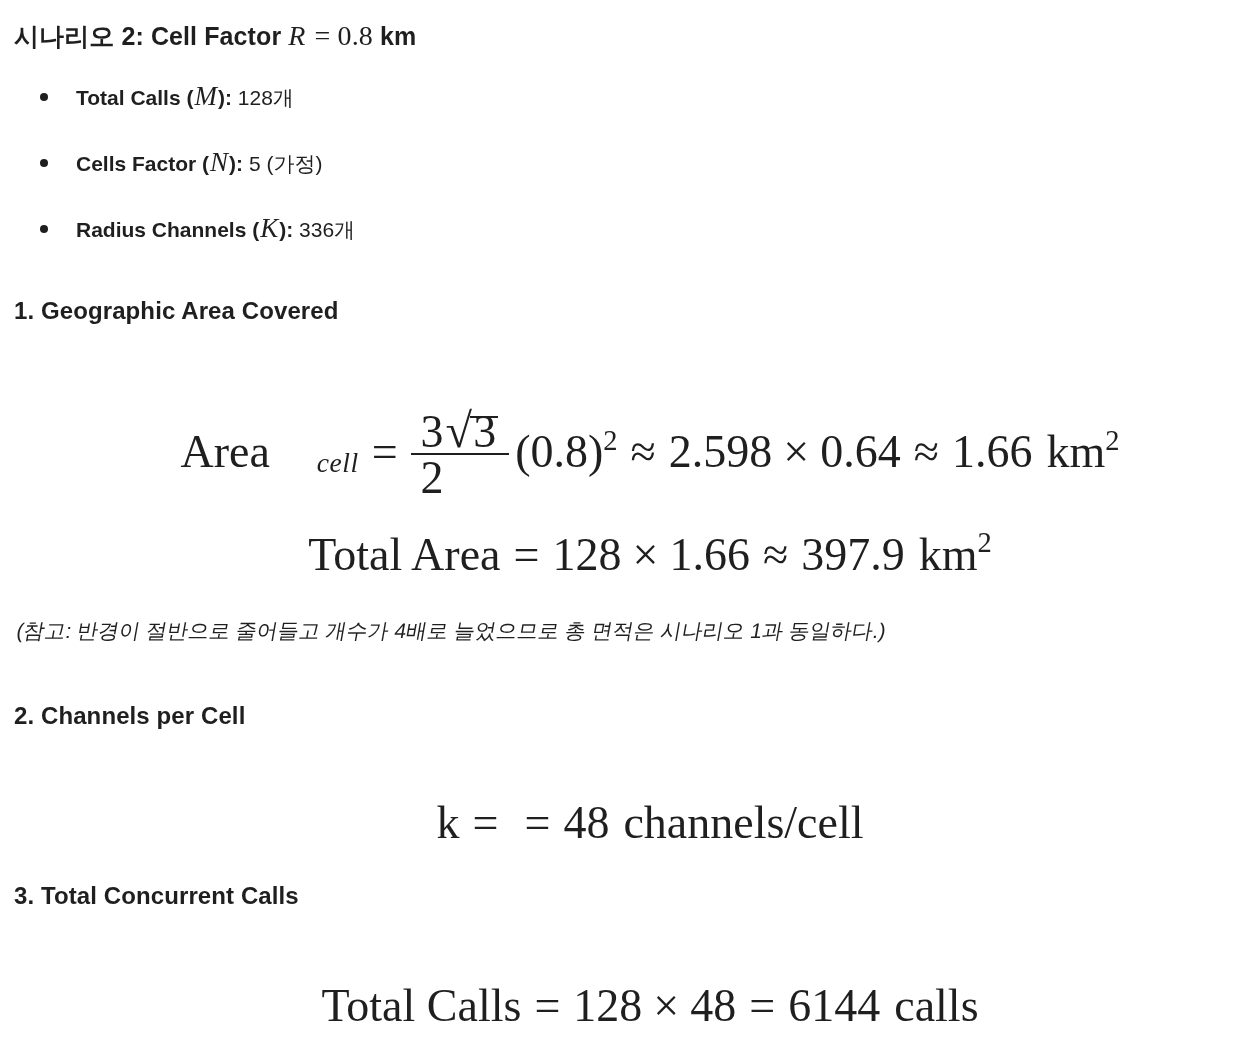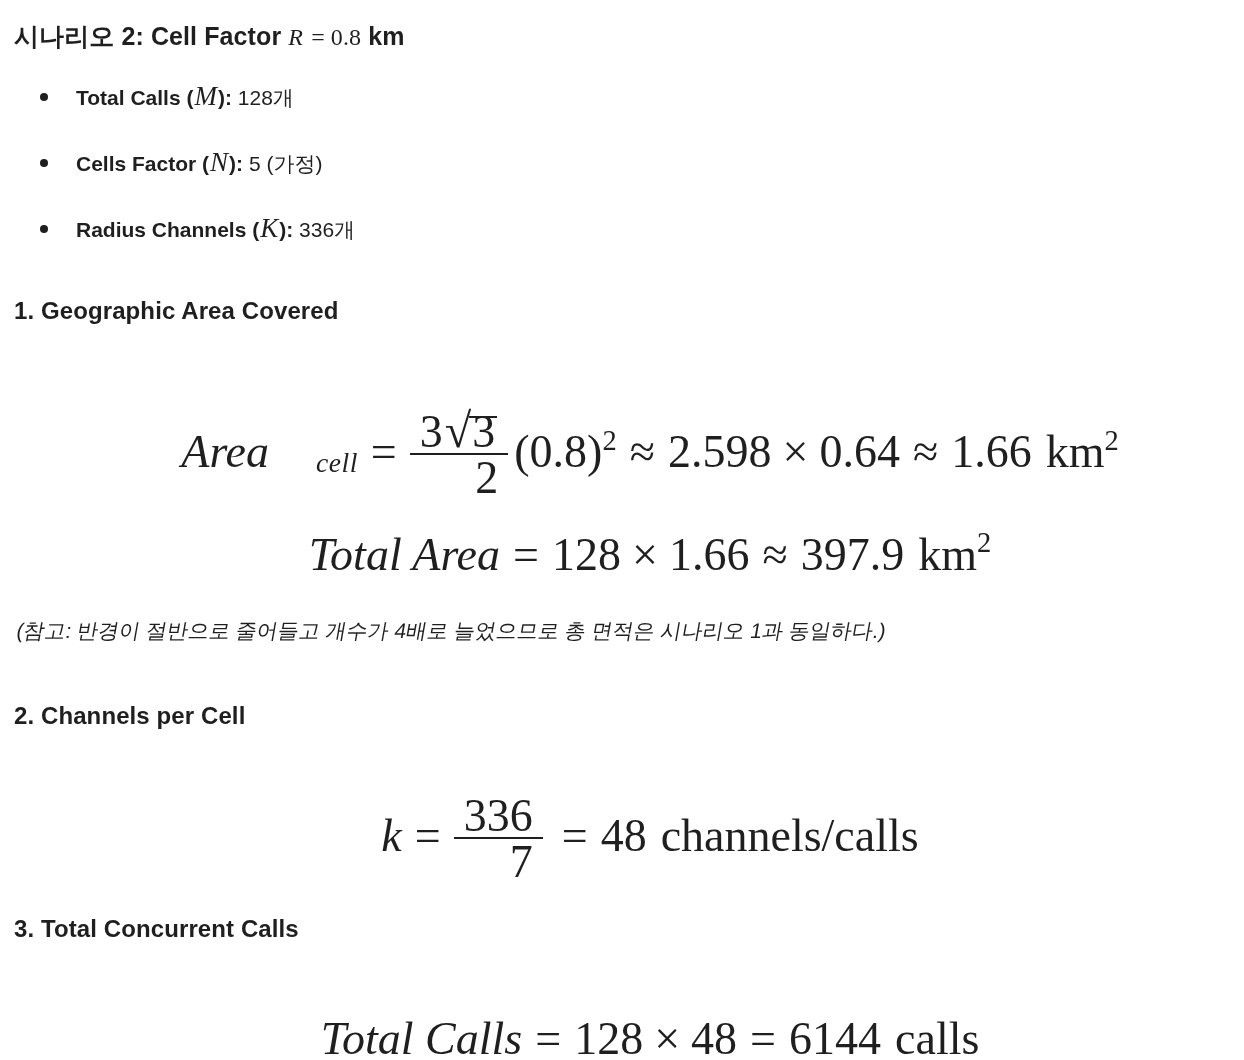--- a/index.html
+++ b/index.html
@@ -21,21 +21,21 @@
   h3.scenario-title {
     margin: 0;
     font-size: 25px;
     line-height: 33px;
     font-weight: 700;
     letter-spacing: .1px;
   }
   .hmath {
     font-family: "Liberation Serif", "DejaVu Serif", serif;
     font-weight: 400;
-    font-size: 24px;
+    font-size: 28px;
     line-height: 1;
   }
   .hmath .hvar { font-style: italic; padding-right: 2px; }
   .hmath .hrest { font-style: normal; }
 
   h4.section-title {
     margin: 52px 0 0;
     font-size: 24px;
     line-height: 30px;
     font-weight: 700;
@@ -82,21 +82,21 @@
     font-size: 46px;
     line-height: 55px;
     text-align: center;
     white-space: nowrap;
   }
   .formula.f-area   { margin-top: 84px; }
   .formula.f-total  { margin-top: 28px; }
   .formula.f-chan   { margin-top: 64px; }
   .formula.f-calls  { margin-top: 67px; }
 
-  .mi   { font-style: italic; }
+  .mi   { }
   .mrm  { font-style: normal; }
   .munit{ font-style: normal; margin-left: 14px; }
   .mo   { margin: 0 13px; }
   .mbin { margin: 0 11px; }
   .msub {
     font-size: .6em;
     font-style: italic;
     vertical-align: -0.17em;
     letter-spacing: .5px;
     margin-left: 47px;
@@ -104,21 +104,21 @@
   sup.msup {
     font-size: .62em;
     font-style: normal;
     vertical-align: .62em;
     line-height: 0;
   }
 
   .frac {
     display: inline-block;
     vertical-align: -0.56em;
-    text-align: right;
+    text-align: left;
     margin: 0 6px 0 0;
   }
   .frac .num,
   .frac .den {
     display: block;
     line-height: 38px;
     padding: 2px 10px;
     font-style: normal;
   }
   .frac .den {
@@ -170,19 +170,19 @@
   <h4 class="section-title">1. Geographic Area Covered</h4>
 
   <div class="formula f-area"><span class="mi">Area</span><span class="msub">cell</span><span class="mo">=</span><span class="frac"><span class="num"><span class="mrm">3</span><span class="sqrt"><span class="sqrt-sym">√</span><span class="sqrt-body"><span class="vinculum"></span><span>3</span></span></span></span><span class="den">2</span></span><span class="mrm">(0.8)</span><sup class="msup">2</sup><span class="mo">≈</span><span class="mrm">2.598</span><span class="mbin">×</span><span class="mrm">0.64</span><span class="mo">≈</span><span class="mrm">1.66</span><span class="munit">km</span><sup class="msup">2</sup></div>
 
   <div class="formula f-total"><span class="mi">Total Area</span><span class="mo">=</span><span class="mrm">128</span><span class="mbin">×</span><span class="mrm">1.66</span><span class="mo">≈</span><span class="mrm">397.9</span><span class="munit">km</span><sup class="msup">2</sup></div>
 
   <p class="note"><span class="note-inner">(참고: 반경이 절반으로 줄어들고 개수가 4배로 늘었으므로 총 면적은 시나리오 1과 동일하다.)</span></p>
 
   <h4 class="section-title mt2">2. Channels per Cell</h4>
 
-  <div class="formula f-chan"><span class="mi">k</span><span class="mo">=</span><span class="frac"><span class="num">336</span><span class="den">7</span></span><span class="mo">=</span><span class="mrm">48</span><span class="munit">channels/calls</span></div>
+  <div class="formula f-chan"><span class="mi">k</span><span class="mo">=</span><span class="mo">=</span><span class="mrm">48</span><span class="munit">channels/cell</span></div>
 
   <h4 class="section-title mt3">3. Total Concurrent Calls</h4>
 
   <div class="formula f-calls"><span class="mi">Total Calls</span><span class="mo">=</span><span class="mrm">128</span><span class="mbin">×</span><span class="mrm">48</span><span class="mo">=</span><span class="mrm">6144</span><span class="munit">calls</span></div>
 
 </main>
 
 </body></html>

